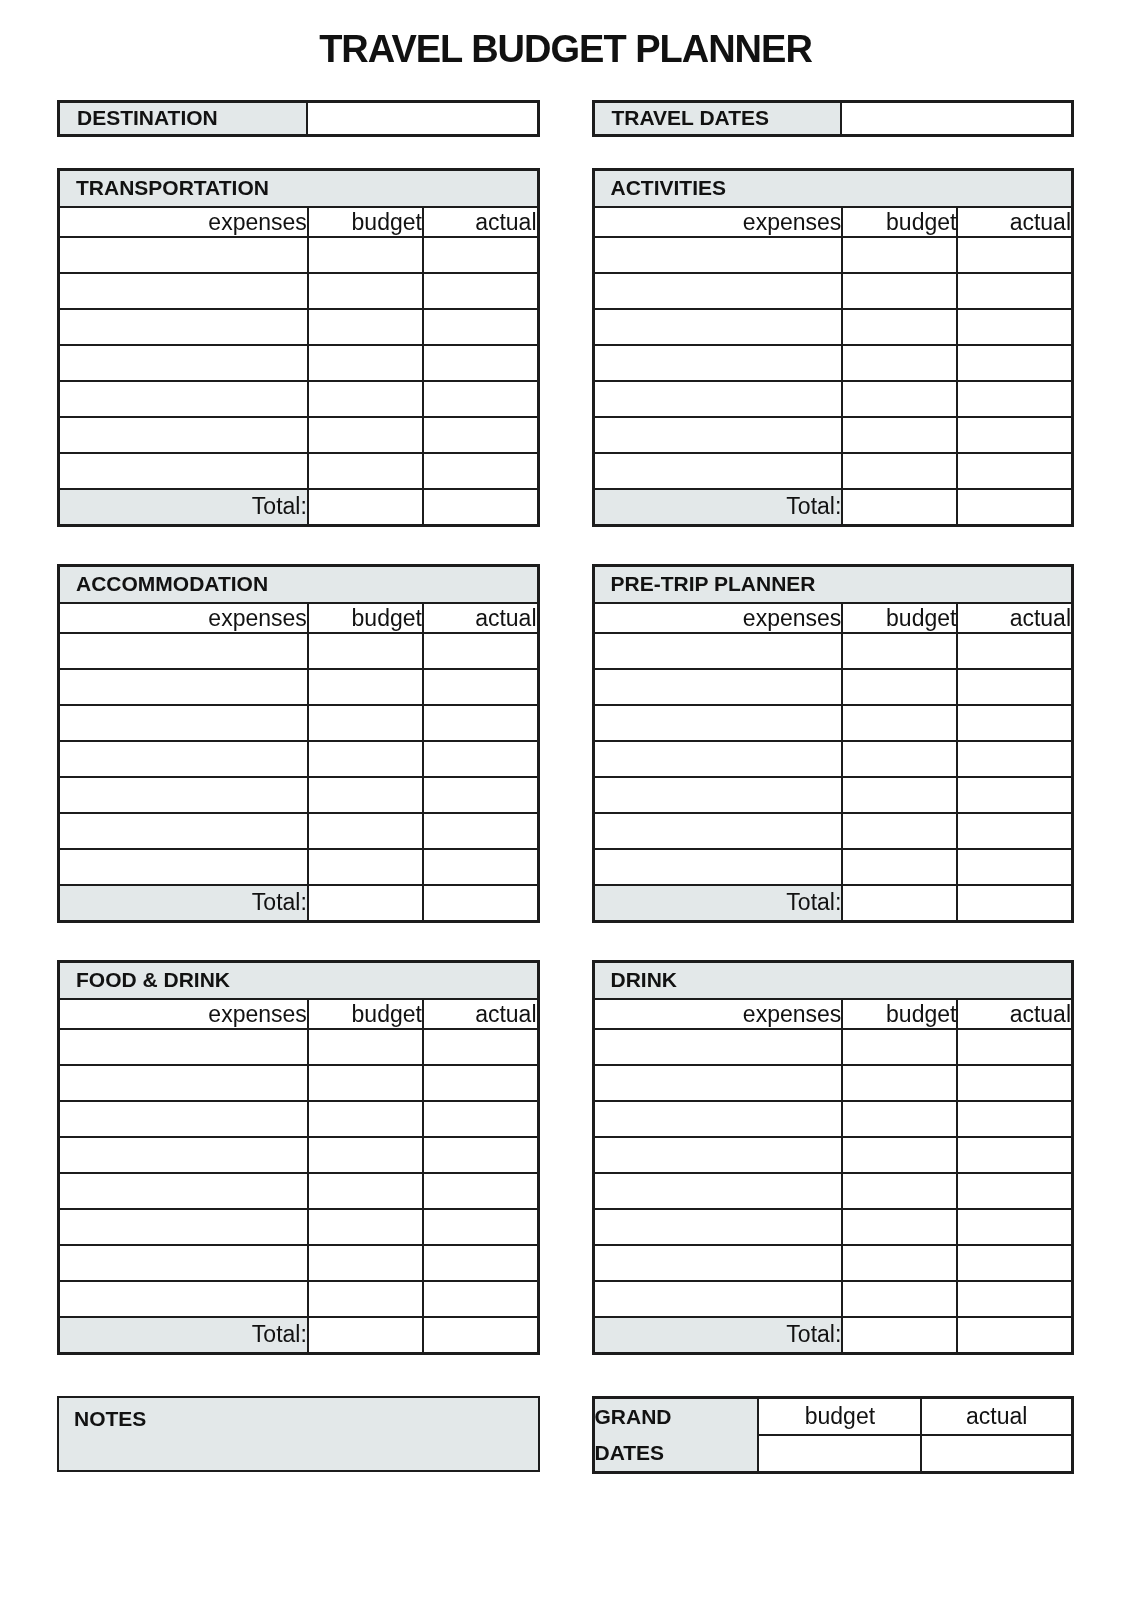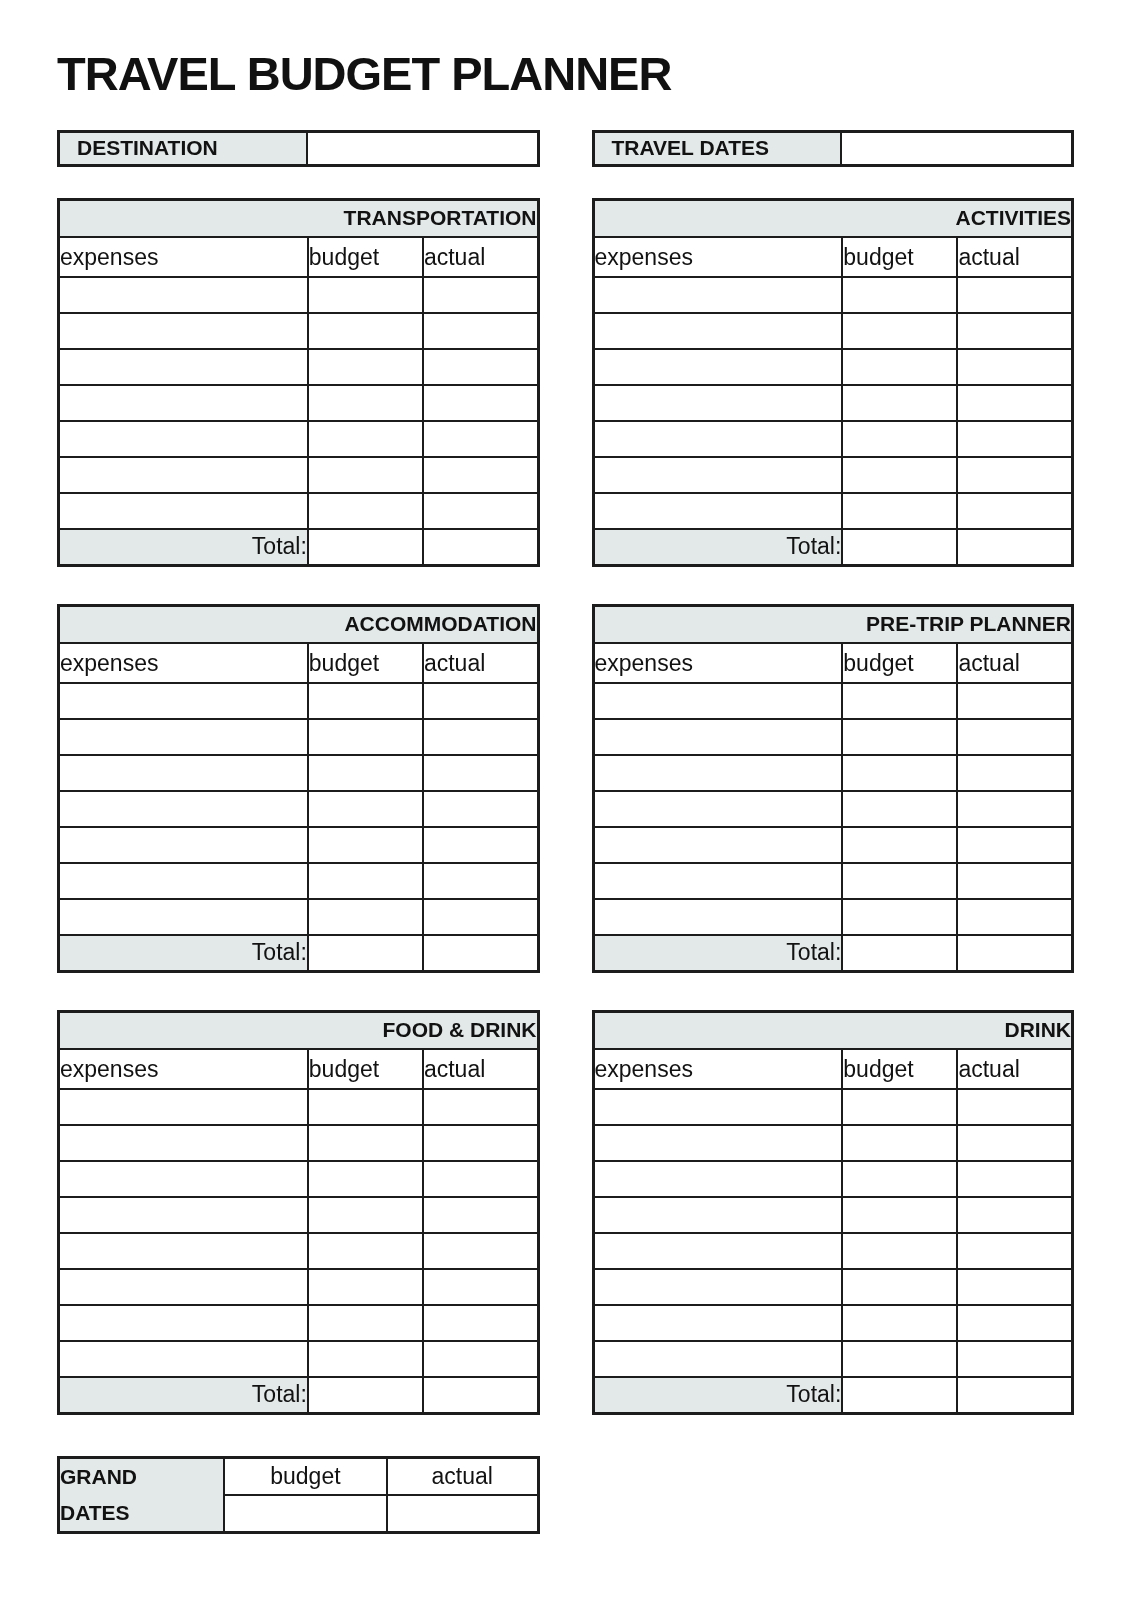--- a/index.html
+++ b/index.html
@@ -12,22 +12,23 @@
   body{
     width:1131px; height:1600px;
     background:#ffffff;
     font-family:"Liberation Sans","DejaVu Sans",sans-serif;
     color:var(--ink);
     overflow:hidden;
   }
   .page{ padding:0 57px; }
 
   .title{
-    margin:0; padding-top:48px;
-    font-size:47px; line-height:1.12;
+    margin:0; padding-top:28px;
+    text-align:center;
+    font-size:38px; line-height:1.12;
     font-weight:700; letter-spacing:-1px;
     color:#111;
   }
 
   .row{
     display:grid;
     grid-template-columns:1fr 1fr;
     column-gap:52px;
     align-items:start;
   }
@@ -63,27 +64,27 @@
   table.exp col.c1{ width:52%; }
   table.exp col.c2{ width:24%; }
   table.exp col.c3{ width:24%; }
   table.exp th, table.exp td{
     border:2px solid var(--bd);
     padding:0;
   }
   table.exp th.t-title{
     height:38px;
     background:var(--hdr);
-    text-align:right;
+    text-align:left;
     padding-left:16px;
     font-size:21px; font-weight:700;
   }
   table.exp tr.t-cols td{
-    height:40px;
-    text-align:left;
+    height:30px;
+    text-align:right;
     font-size:23px; font-weight:400;
   }
   table.exp tbody td{ height:36px; background:#fff; }
   table.exp td.total-label{
     height:36px;
     background:var(--hdr);
     text-align:right;
     font-size:23px; font-weight:400;
   }
 
@@ -524,20 +525,23 @@
           <td class="total-label">Total:</td>
           <td></td>
           <td></td>
         </tr>
       </tfoot>
     </table>
   </div>
 
   <div class="row bottom">
 
+    <div class="notes-box">
+      <div class="notes-label">NOTES</div>
+    </div>
 
     <table class="gt">
       <colgroup>
           <col class="g1">
           <col class="g2">
           <col class="g3">
         </colgroup>
       <tbody>
         <tr>
           <td class="gt-label" rowspan="2">

